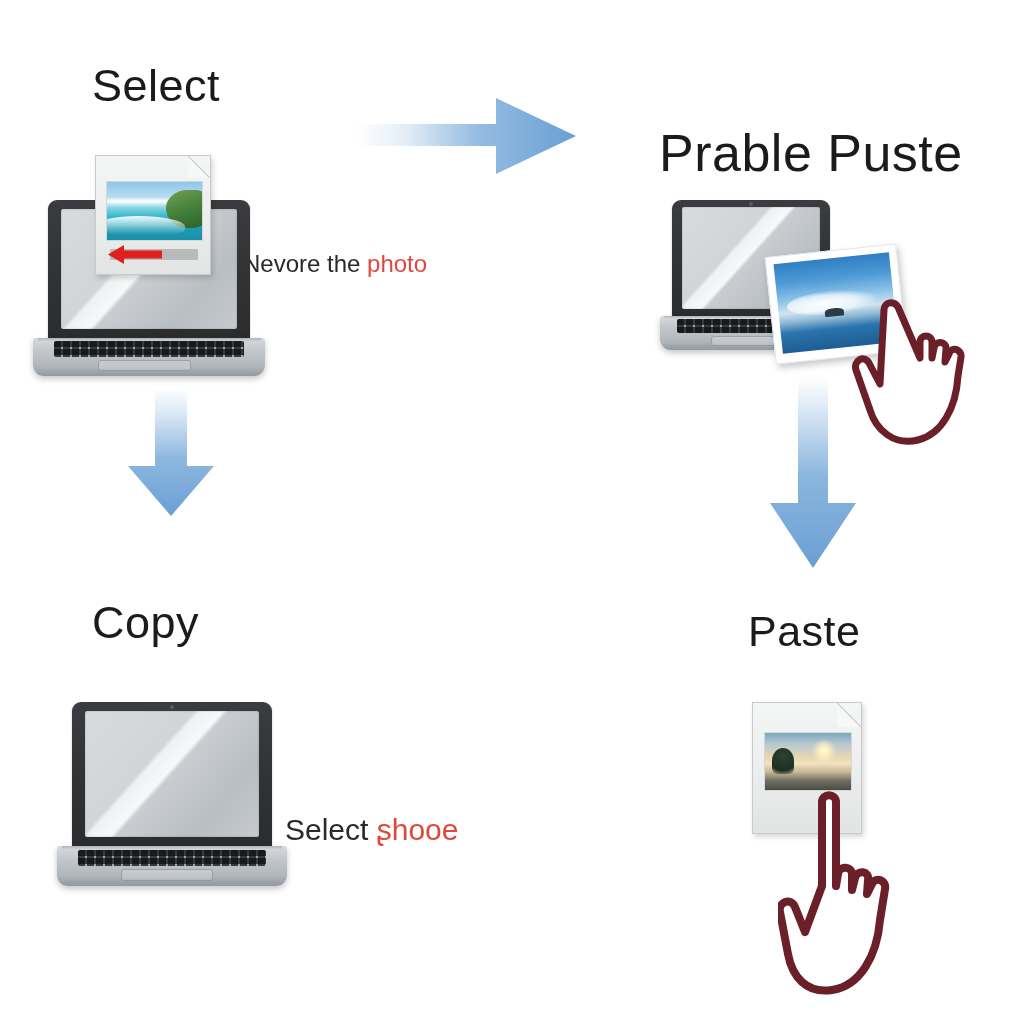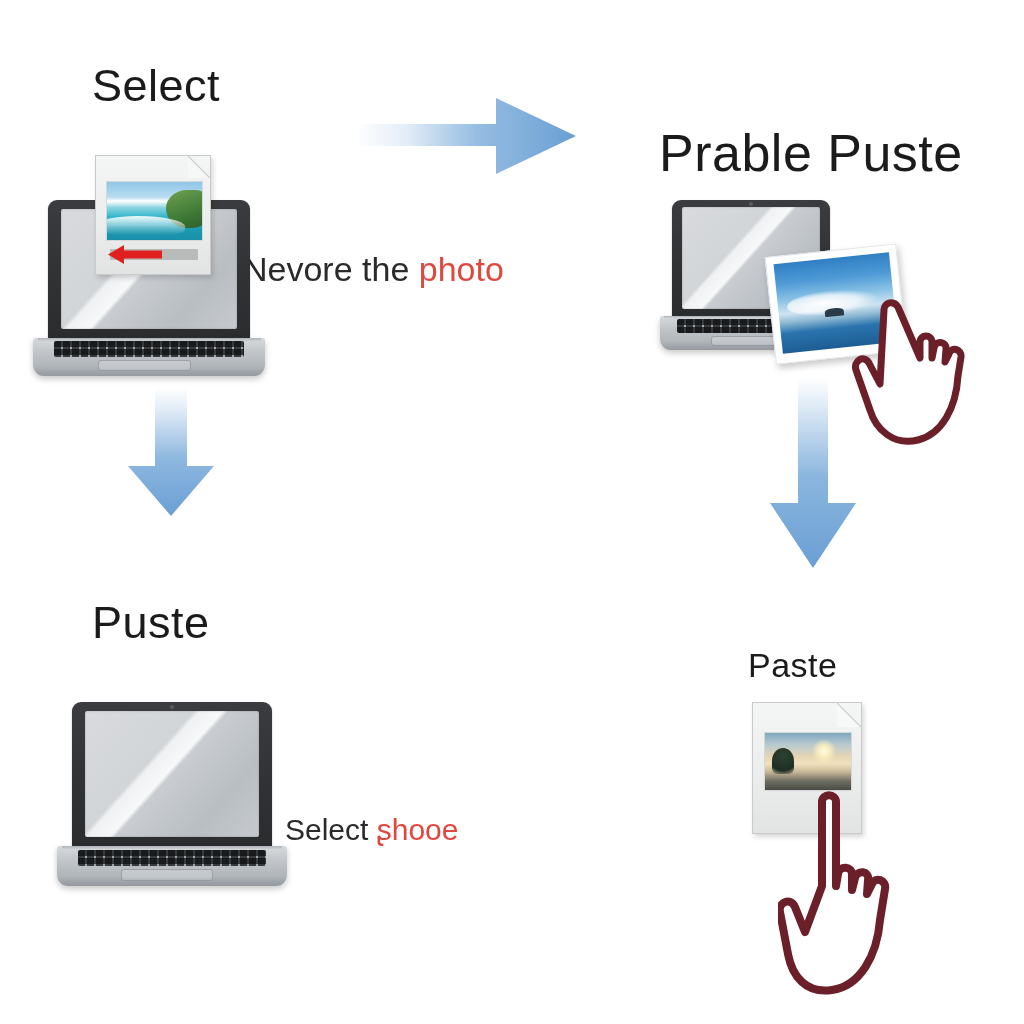--- a/index.html
+++ b/index.html
@@ -40,24 +40,24 @@
     color: #2a2a2a;
   }
   .caption .red {
     color: #e0483f;
   }
 
   
   #h-select  { left: 92px;  top: 60px;  font-size: 45px; }
   #h-prable  { left: 659px; top: 123px; font-size: 52px; }
   #h-copy    { left: 92px;  top: 597px; font-size: 45px; }
-  #h-paste   { left: 748px; top: 646px; font-size: 34px; }
-
-  
-  #c-select { left: 243px; top: 250px; font-size: 34px; }
+  #h-paste   { left: 748px; top: 607px; font-size: 43px; }
+
+  
+  #c-select { left: 243px; top: 250px; font-size: 24px; }
   #c-copy   { left: 285px; top: 813px; font-size: 30px; }
 
   
   .laptop { position: absolute; }
   .lid {
     position: absolute;
     left: 0; top: 0;
     width: 100%;
     border-radius: 9px 9px 3px 3px;
     background: linear-gradient(180deg,#3a3c3f 0%,#303234 55%,#2a2c2e 100%);
@@ -242,21 +242,21 @@
 </style>
 </head>
 <body>
 
 <div id="stage">
 
   <div class="heading" id="h-select">Select</div>
 
   <div class="heading" id="h-prable">Prable Puste</div>
 
-  <div class="heading" id="h-copy">Puste</div>
+  <div class="heading" id="h-copy">Copy</div>
 
   <div class="heading" id="h-paste">Paste</div>
 
   <div class="caption" id="c-select">
     <span>Nevore the</span>
     <span class="red">photo</span>
   </div>
 
   <div class="caption" id="c-copy">
     <span>Select</span>

